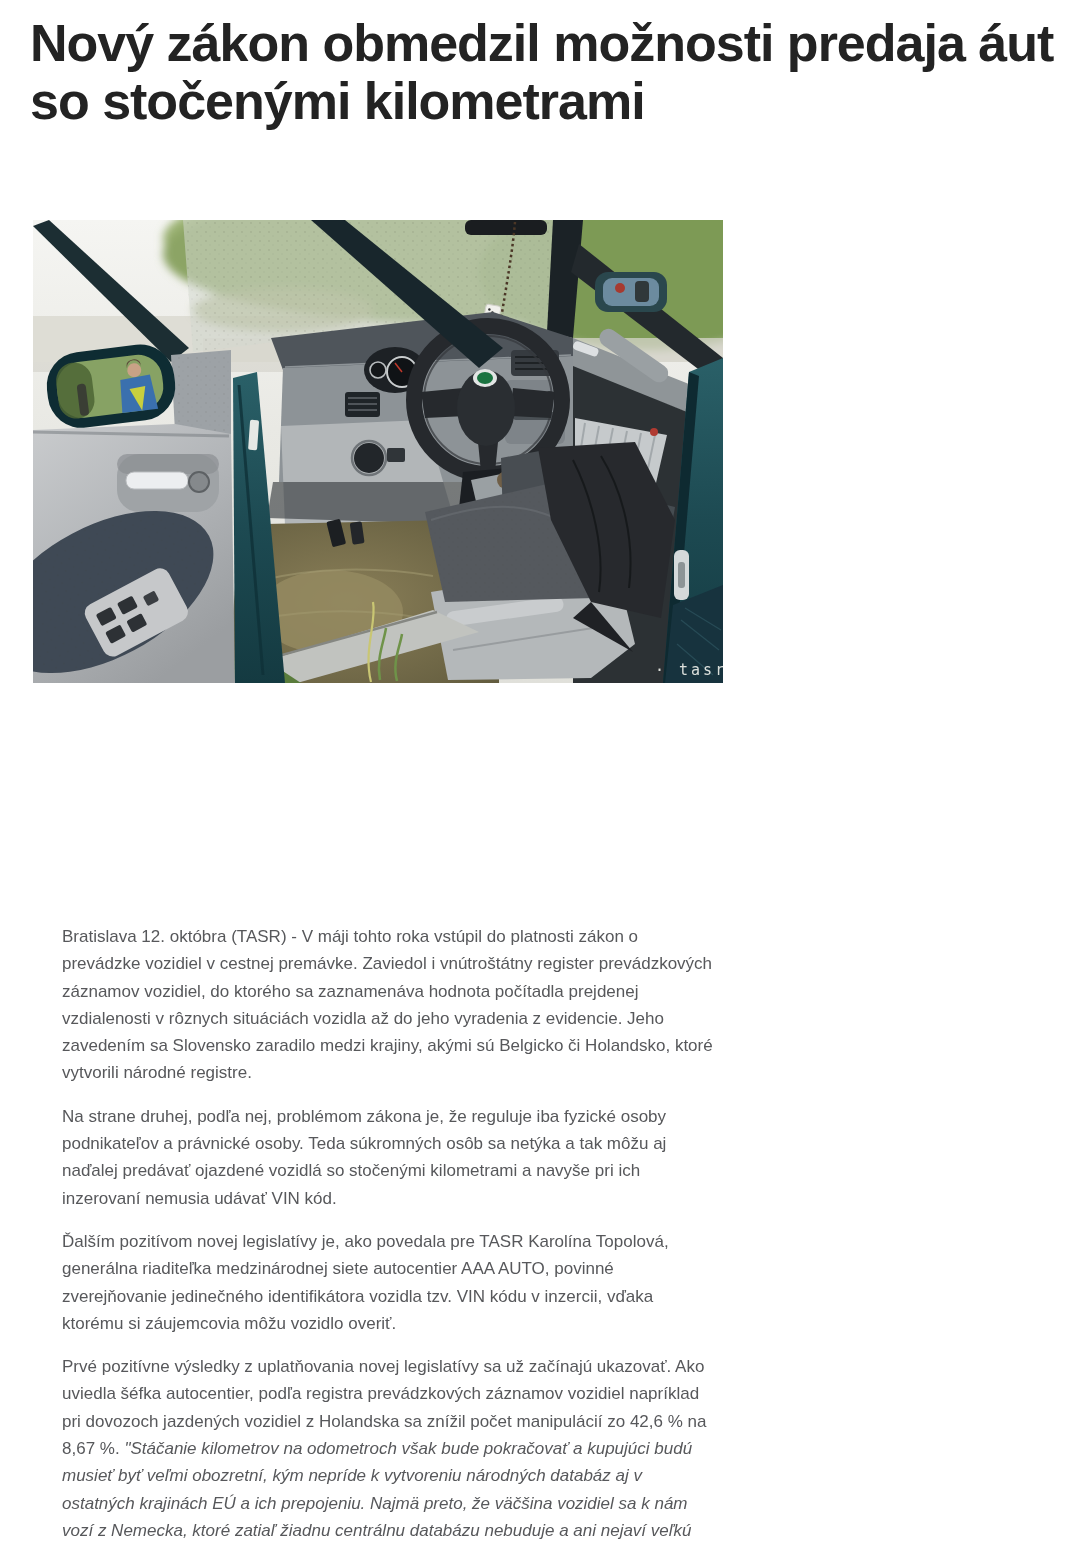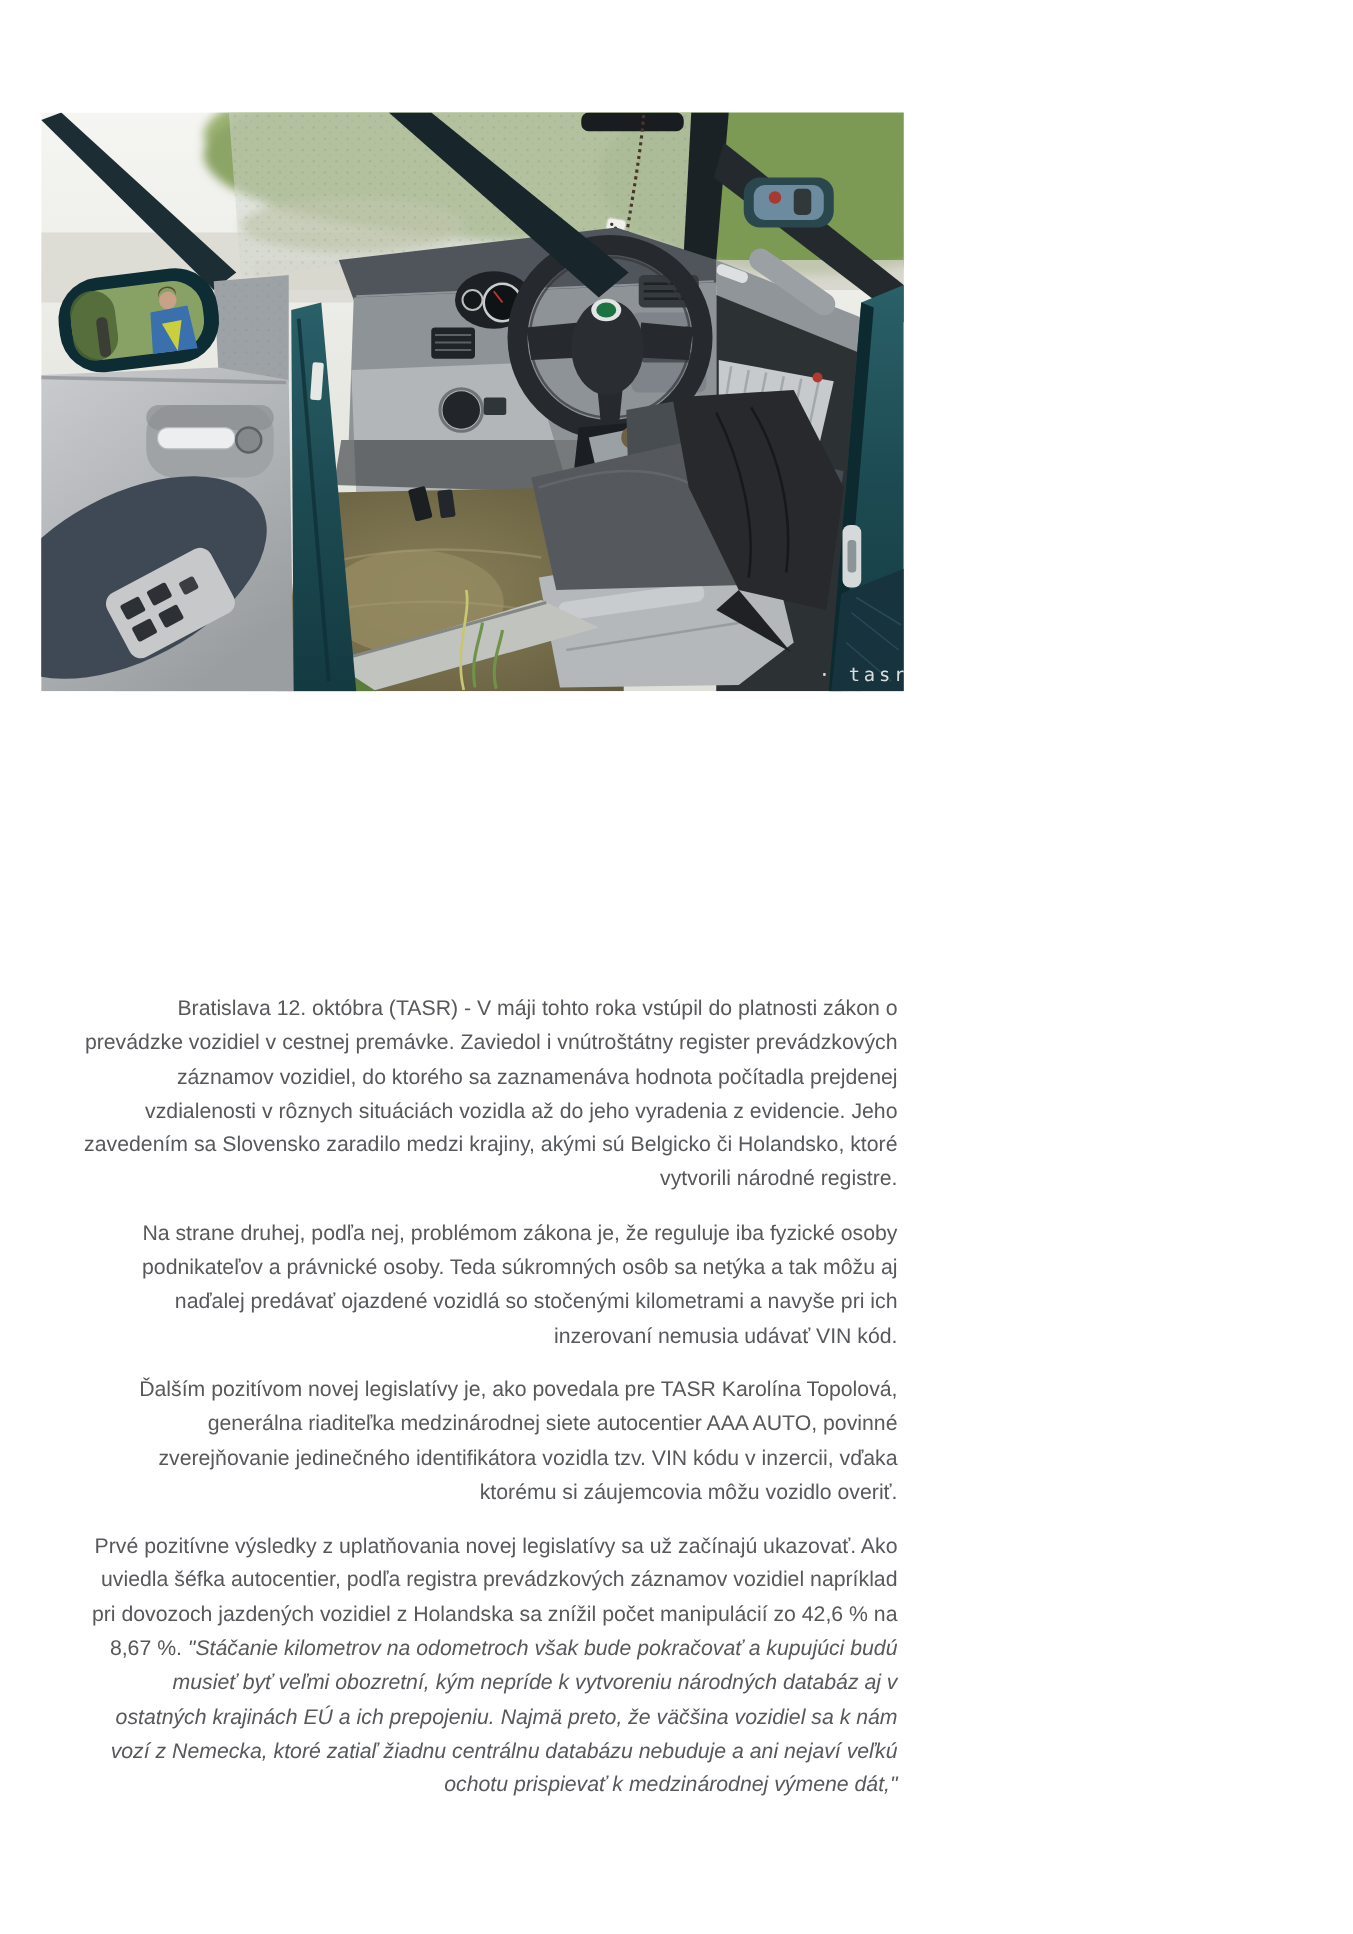--- a/index.html
+++ b/index.html
@@ -13,33 +13,34 @@
     margin:14px 20px 0 30px;
     font-size:52px; line-height:58px; letter-spacing:-1px;
     font-weight:700; color:#232323;
   }
   .photo-figure { margin:90px 0 0 33px; width:690px; height:463px; padding:0; }
   .photo-figure svg { display:block; width:690px; height:463px; }
   .body-text {
     margin:240px 0 0 62px; width:656px;
     color:#57585b; font-size:17px; line-height:27.3px;
   }
-  .body-text p { margin:0 0 16px 0;text-align:right; }
+  .body-text p { margin:0 0 16px 0; }
   .body-text em { font-style:italic; }
   .wm {
     font-family:"DejaVu Sans Mono", monospace;
     font-size:15px; letter-spacing:3px;
     fill:#eceee9; opacity:.92;
   }
 </style>
 </head>
 <body>
 
 <main class="article">
 
+  <h1 class="headline">Nový zákon obmedzil možnosti predaja áut so stočenými kilometrami</h1>
 
   <figure class="photo-figure">
     <svg viewBox="0 0 690 463" xmlns="http://www.w3.org/2000/svg">
       <defs>
         <clipPath id="ph">
             <rect x="0" y="0" width="690" height="463"></rect>
           </clipPath>
         <linearGradient id="bgGrad" x1="0" y1="0" x2="0" y2="1">
           <stop offset="0" stop-color="#f5f5f2"></stop>
             <stop offset="0.45" stop-color="#e9e9e4"></stop>

